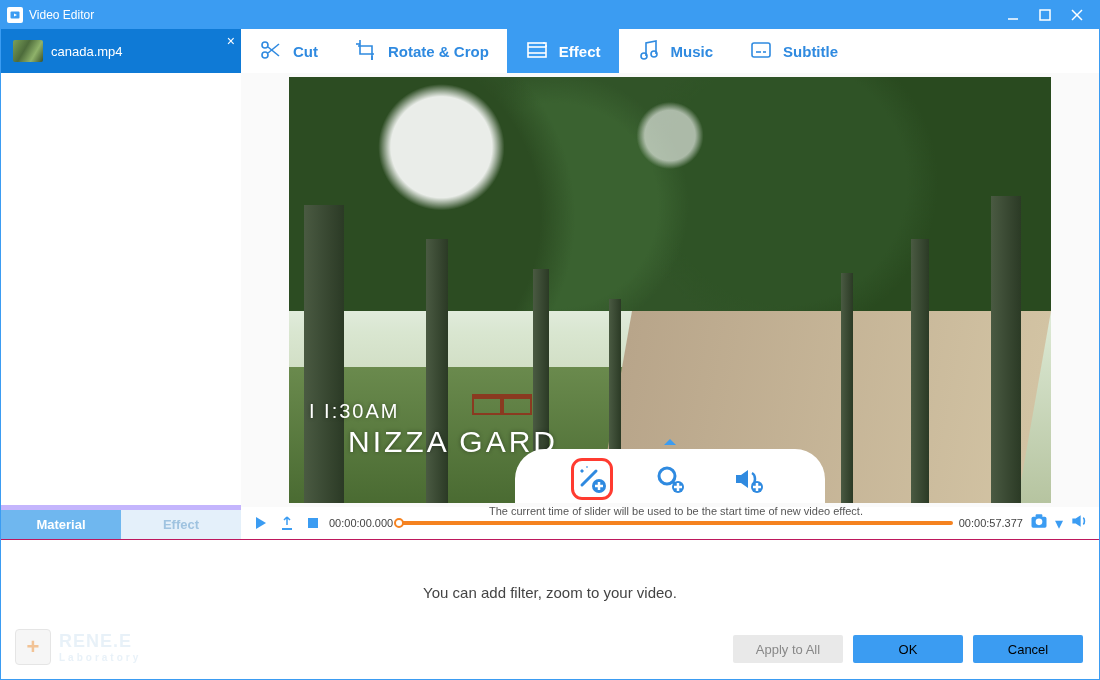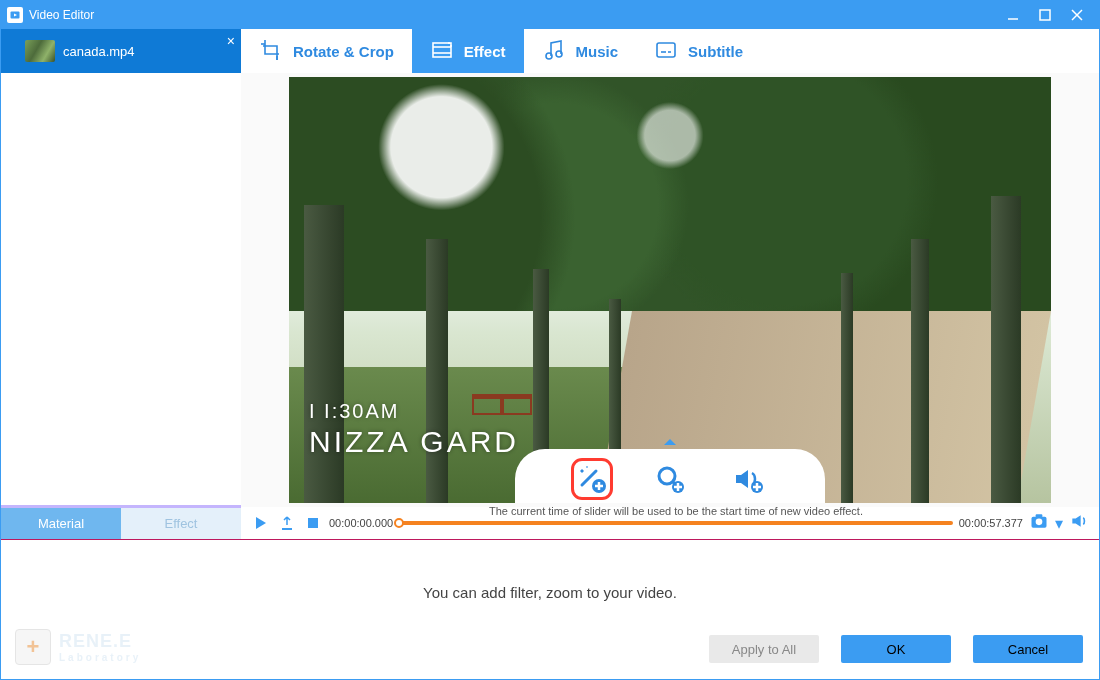--- a/index.html
+++ b/index.html
@@ -11,25 +11,25 @@
   .titlebar .logo svg { width:12px; height:12px; }
   .titlebar .spacer { flex:1; }
   .winbtn { width:32px; height:28px; display:flex; align-items:center; justify-content:center; color:#fff; cursor:pointer; }
   .winbtn svg { width:12px; height:12px; stroke:#fff; stroke-width:1.5; fill:none; }
 
   
   .content { display:flex; height: calc(100% - 28px); flex-direction:column; }
   .upper { display:flex; height: 510px; }
   .sidebar { width:240px; display:flex; flex-direction:column; background:#fff; }
   .filetabs { height:44px; background:#0f7ad6; display:flex; align-items:center; }
-  .filetab { flex:1; height:44px; background:#0f7ad6; color:#fff; display:flex; align-items:center; padding:0 24px; font-size:13px; position:relative; }
+  .filetab { flex:1; height:44px; background:#0f7ad6; color:#fff; display:flex; align-items:center; padding:0 12px; font-size:13px; position:relative; }
   .filetab .thumb { width:30px; height:22px; margin-right:8px; border-radius:2px; background:linear-gradient(120deg,#7aa05a 0%,#4d6b3b 40%,#8fb26a 70%,#395028 100%); }
   .filetab .closex { position:absolute; top:4px; right:6px; font-size:14px; color:#fff; cursor:pointer; }
   .filelist { flex:1; background:#fff; }
-  .sidetabs { height:34px; display:flex; border-top:3px solid #c4b5fd; }
+  .sidetabs { height:34px; display:flex; border-top:5px solid #c4b5fd;font-weight:bold; }
   .sidetab { flex:1; display:flex; align-items:center; justify-content:center; font-size:13px; cursor:pointer; }
   .sidetab.active { background:#6fb7ef; color:#fff; }
   .sidetab.inactive { background:#e4f0fa; color:#9fc3e0; }
 
   .mainpane { flex:1; display:flex; flex-direction:column; background:#fff; }
 
   
   .toolbar { height:44px; display:flex; align-items:stretch; }
   .tabbtn { display:flex; align-items:center; gap:10px; padding:0 18px; color:#2f8ae0; font-size:15px; font-weight:600; cursor:pointer; }
   .tabbtn.active { background:#3b9cf2; color:#fff; }
@@ -58,21 +58,21 @@
   .trunk.t5{ right:4%; height:72%; width:30px;}
   .trunk.t6{ right:16%;height:62%; width:18px;}
   .trunk.t7{ right:26%;height:54%; width:12px;}
   .grass { position:absolute; left:0; right:55%; bottom:0; height:32%; background:linear-gradient(#6a8a4d,#4a6b32); }
   .benches { position:absolute; left:24%; bottom:20%; width:60px; height:24px; }
   .benches::before,.benches::after{ content:""; position:absolute; width:26px; height:14px; border:2px solid #8a3a20; border-top-width:5px; }
   .benches::before{ left:0; } .benches::after{ right:0; }
 
   .overlaytext { position:absolute; left:20px; bottom:44px; color:#fff; font-family:"Times New Roman",serif; text-shadow:0 0 4px rgba(0,0,0,.4); }
   .overlaytext .line1 { font-size:20px; letter-spacing:2px; }
-  .overlaytext .line2 { font-size:30px; letter-spacing:3px; margin-top:2px; }
+  .overlaytext .line2 { font-size:30px; letter-spacing:3px; margin-top:2px;margin-left:39px; }
 
   
   .toolpop { position:absolute; left:50%; transform:translateX(-50%); bottom:-2px; width:310px; height:56px; background:#fff; border-radius:30px 30px 0 0; display:flex; align-items:center; justify-content:center; gap:42px; padding-top:4px; }
   .toolpop::before{ content:""; position:absolute; top:-10px; left:50%; transform:translateX(-50%); width:0;height:0; border-left:6px solid transparent; border-right:6px solid transparent; border-bottom:6px solid #3b9cf2;}
   .toolpop .tbtn { width:36px; height:36px; display:flex; align-items:center; justify-content:center; cursor:pointer; color:#2f8ae0; }
   .toolpop .tbtn svg{ width:32px; height:32px; }
   .toolpop .tbtn.hl { outline:3px solid #ff3b30; border-radius:8px; padding:2px; }
   
   
   .timeline { height:32px; display:flex; align-items:center; padding:0 10px; gap:6px; background:#fff; }
@@ -88,21 +88,21 @@
   .camera svg, .vol svg { width:20px; height:20px; fill:#3b9cf2; }
 
   
   .bottom { flex:1; position:relative; border-top:1px solid #be185d; background:#fff; }
   .hint { text-align:center; font-size:15px; color:#444; margin-top:44px; }
   .brand { position:absolute; left:14px; bottom:14px; display:flex; align-items:center; gap:8px; opacity:.5; }
   .brand .bicon { width:36px; height:36px; background:#eee; border:1px solid #ccc; border-radius:4px; display:flex; align-items:center; justify-content:center;}
   .brand .bicon::before{ content:"+"; color:#e6892f; font-size:22px; font-weight:bold;}
   .brand .btxt .l1 { color:#d2e4f2; font-size:18px; font-weight:800; letter-spacing:1px; }
   .brand .btxt .l2 { color:#d2e4f2; font-size:10px; letter-spacing:3px; font-weight:700;}
-  .btnbar { position:absolute; right:16px; bottom:16px; display:flex; gap:22px; }
+  .btnbar { position:absolute; right:16px; bottom:16px; display:flex; gap:10px; }
   .btn { width:110px; height:28px; display:flex; align-items:center; justify-content:center; font-size:13px; border-radius:2px; cursor:pointer;}
   .btn.grey { background:#e9e9e9; color:#888; }
   .btn.blue { background:#3b9cf2; color:#000000; }
 </style>
 </head>
 <body>
 
 <div class="titlebar">
   <span class="logo">
     <svg viewBox="0 0 24 24">
@@ -144,20 +144,29 @@
       <div class="filelist"></div>
       <div class="sidetabs">
         <div class="sidetab active">Material</div>
         <div class="sidetab inactive">Effect</div>
       </div>
     </div>
 
     <div class="mainpane">
 
       <div class="toolbar">
+        <div class="tabbtn">
+          <span><svg viewBox="0 0 24 24">
+                <circle cx="6" cy="7" r="3"></circle>
+                <circle cx="6" cy="17" r="3"></circle>
+                <line x1="9" y1="9" x2="20" y2="18"></line>
+                <line x1="9" y1="15" x2="20" y2="6"></line>
+              </svg></span>
+          <span>Cut</span>
+        </div>
         <div class="tabbtn">
           <span><svg viewBox="0 0 24 24">
                 <path d="M6 2v14h14"></path>
                 <path d="M18 22V8H4"></path>
                 <path d="M2 6h4"></path>
                 <path d="M18 18v4"></path>
               </svg></span>
           <span>Rotate &amp; Crop</span>
         </div>
         <div class="tabbtn active">

